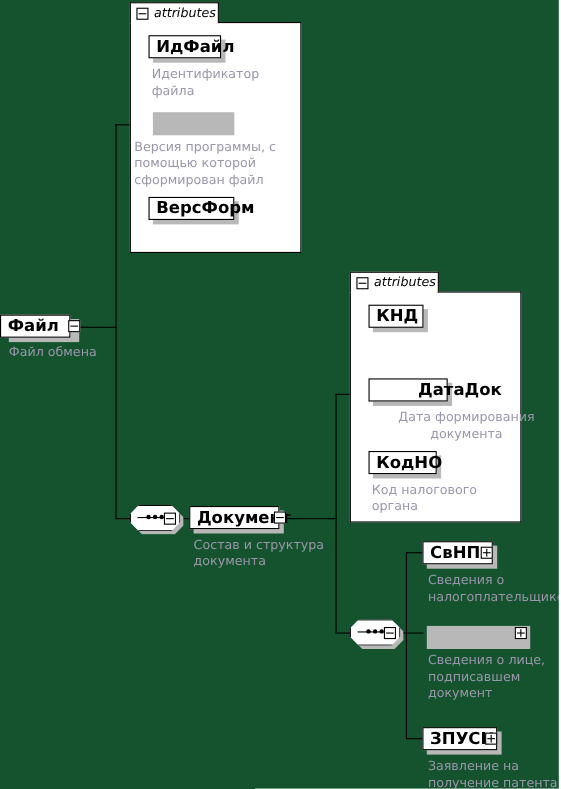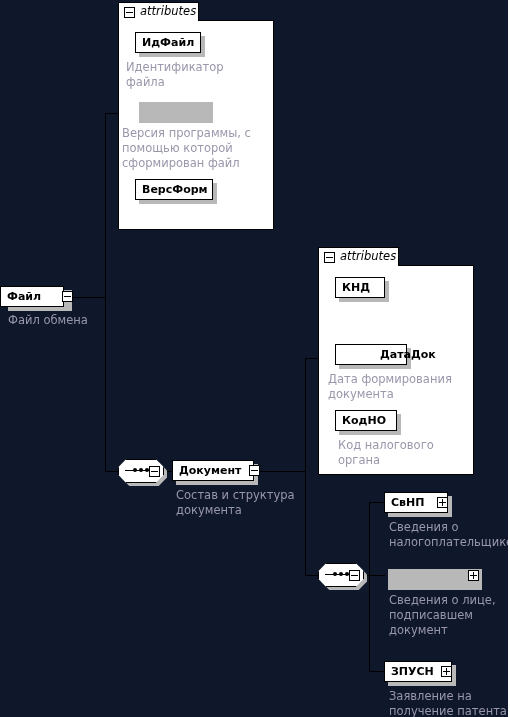--- a/index.html
+++ b/index.html
@@ -8,21 +8,21 @@
     padding: 0;
     background: #ffffff;
   }
   body {
     font-family: "DejaVu Sans", "Liberation Sans", sans-serif;
   }
   #canvas {
     position: relative;
     width: 508px;
     height: 717px;
-    background: #0f172a;
+    background: #14532d;
     overflow: hidden;
   }
 
   
   .line-h, .line-v {
     position: absolute;
     background: #000000;
   }
   .line-h { height: 1px; }
   .line-v { width: 1px; }
@@ -38,21 +38,21 @@
     white-space: nowrap;
     z-index: 4;
   }
   .node-shadow {
     position: absolute;
     background: #b8b8b8;
     z-index: 3;
   }
   .node-label {
     font-weight: bold;
-    font-size: 11px;
+    font-size: 15px;
     color: #000000;
     padding: 0 6px;
     line-height: 1;
   }
 
   
   .toggle {
     position: absolute;
     box-sizing: border-box;
     width: 11px;
@@ -210,21 +210,21 @@
     <div class="panel-tab" style="width:81px;">
       <span class="tab-toggle"></span>
       <span class="tab-title">attributes</span>
     </div>
   </div>
 
   <div class="node-shadow" style="left:139px; top:36px; width:66px; height:21px;"></div>
   <div class="node" style="left:135px; top:32px; width:66px; height:21px;">
     <span class="node-label">ИдФайл</span>
   </div>
-  <div class="doc" style="left:126px; top:60px; width:130px;">Идентификатор
+  <div class="doc" style="left:138px; top:60px; width:130px;">Идентификатор
 файла</div>
 
   <div class="node-shadow" style="left:139px; top:102px; width:74px; height:21px;"></div>
   <div class="doc" style="left:122px; top:126px; width:132px;">Версия программы, с
 помощью которой
 сформирован файл</div>
 
   <div class="node-shadow" style="left:139px; top:183px; width:78px; height:21px;"></div>
   <div class="node" style="left:135px; top:179px; width:78px; height:21px;">
     <span class="node-label">ВерсФорм</span>
@@ -242,21 +242,21 @@
 
   <div class="node-shadow" style="left:339px; top:281px; width:50px; height:21px;"></div>
   <div class="node" style="left:335px; top:277px; width:50px; height:21px;">
     <span class="node-label">КНД</span>
   </div>
 
   <div class="node-shadow" style="left:339px; top:348px; width:72px; height:21px;"></div>
   <div class="node" style="left:335px; top:344px; width:72px; height:21px;padding-left:38px;">
     <span class="node-label">ДатаДок</span>
   </div>
-  <div class="doc" style="left:328px; top:372px; width:140px;">Дата формирования
+  <div class="doc" style="left:354px; top:372px; width:140px;text-align:center;">Дата формирования
 документа</div>
 
   <div class="node-shadow" style="left:339px; top:414px; width:62px; height:21px;"></div>
   <div class="node" style="left:335px; top:410px; width:62px; height:21px;">
     <span class="node-label">КодНО</span>
   </div>
   <div class="doc" style="left:338px; top:438px; width:140px;">Код налогового
 органа</div>
 
   <div class="line-h" style="left:72px; top:297px; width:34px;"></div>

